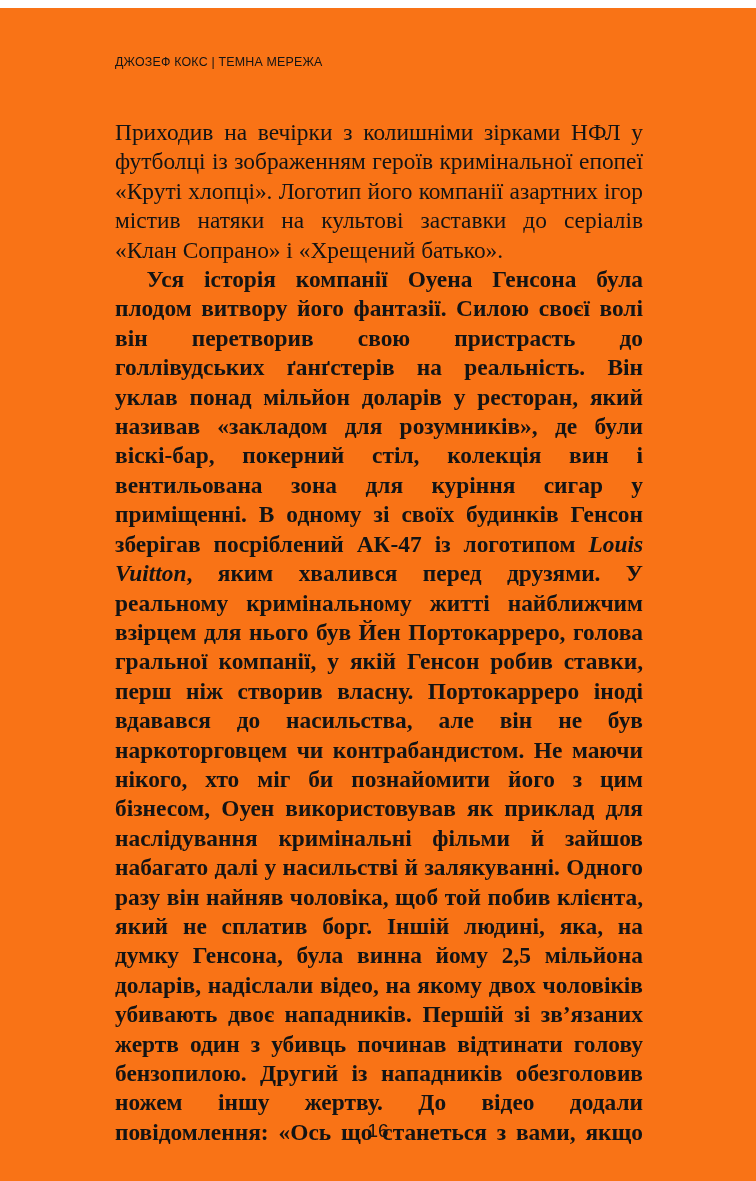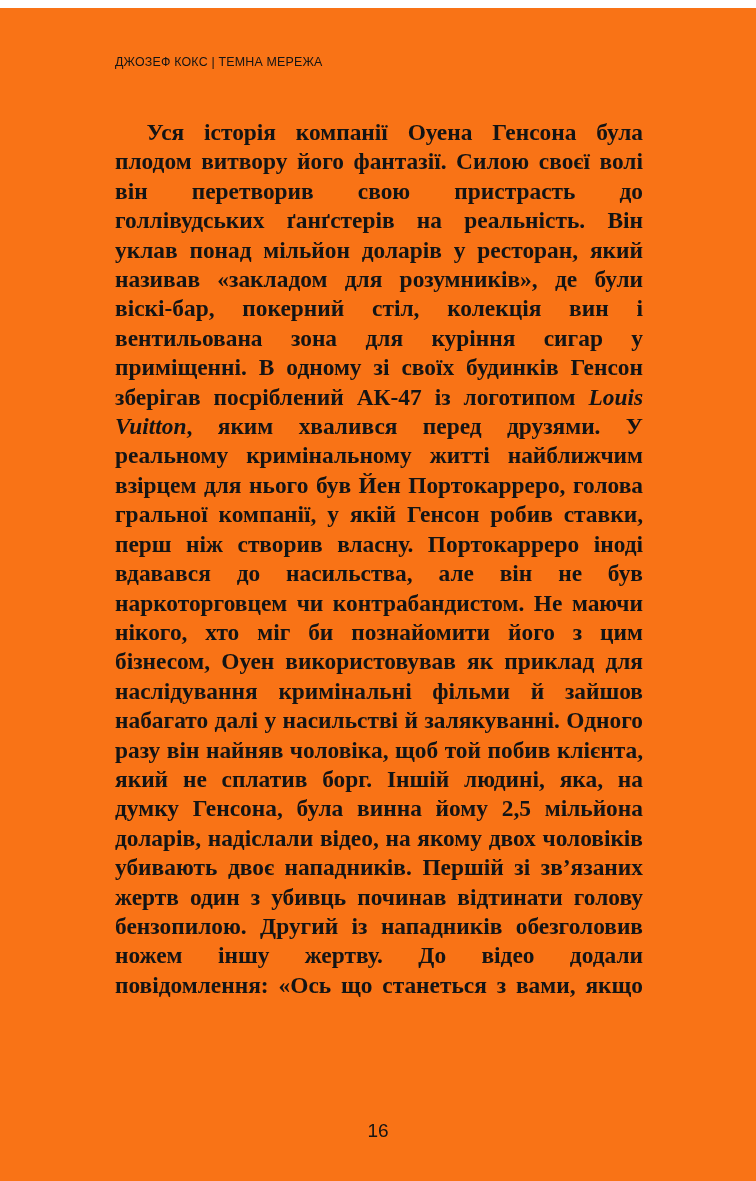--- a/index.html
+++ b/index.html
@@ -75,20 +75,21 @@
 </style>
 </head>
 <body>
 
 <div class="page">
 
   <div class="running-head">ДЖОЗЕФ КОКС | ТЕМНА МЕРЕЖА</div>
 
   <div class="body-column">
 
+    <p class="para">Приходив на вечірки з колишніми зірками НФЛ у футболці із зображенням героїв кримінальної епопеї «Круті хлопці». Логотип його компанії азартних ігор містив натяки на культові заставки до серіалів «Клан Сопрано» і «Хрещений батько».</p>
 
     <p class="para indent"><span>Уся історія компанії Оуена Генсона була плодом витвору його фантазії. Силою своєї волі він перетворив свою пристрасть до голлівудських ґанґстерів на реальність. Він уклав понад мільйон доларів у ресторан, який називав «закладом для розумників», де були віскі-бар, покерний стіл, колекція вин і вентильована зона для куріння сигар у приміщенні. В одному зі своїх будинків Генсон зберігав посріблений АК-47 із логотипом </span><em class="title-italic">Louis Vuitton</em><span>, яким хвалився перед друзями. У реальному кримінальному житті найближчим взірцем для нього був Йен Портокарреро, голова гральної компанії, у якій Генсон робив ставки, перш ніж створив власну. Портокарреро іноді вдавався до насильства, але він не був наркоторговцем чи контрабандистом. Не маючи нікого, хто міг би познайомити його з цим бізнесом, Оуен використовував як приклад для наслідування кримінальні фільми й зайшов набагато далі у насильстві й залякуванні. Одного разу він найняв чоловіка, щоб той побив клієнта, який не сплатив борг. Іншій людині, яка, на думку Генсона, була винна йому 2,5 мільйона доларів, надіслали відео, на якому двох чоловіків убивають двоє нападників. Першій зі зв’язаних жертв один з убивць починав відтинати голову бензопилою. Другий із нападників обезголовив ножем іншу жертву. До відео додали повідомлення: «Ось що станеться з вами, якщо</span><span class="force-justify-last" aria-hidden="true"></span></p>
 
   </div>
 
   <div class="folio">16</div>
 
 </div>
 
 </body></html>

